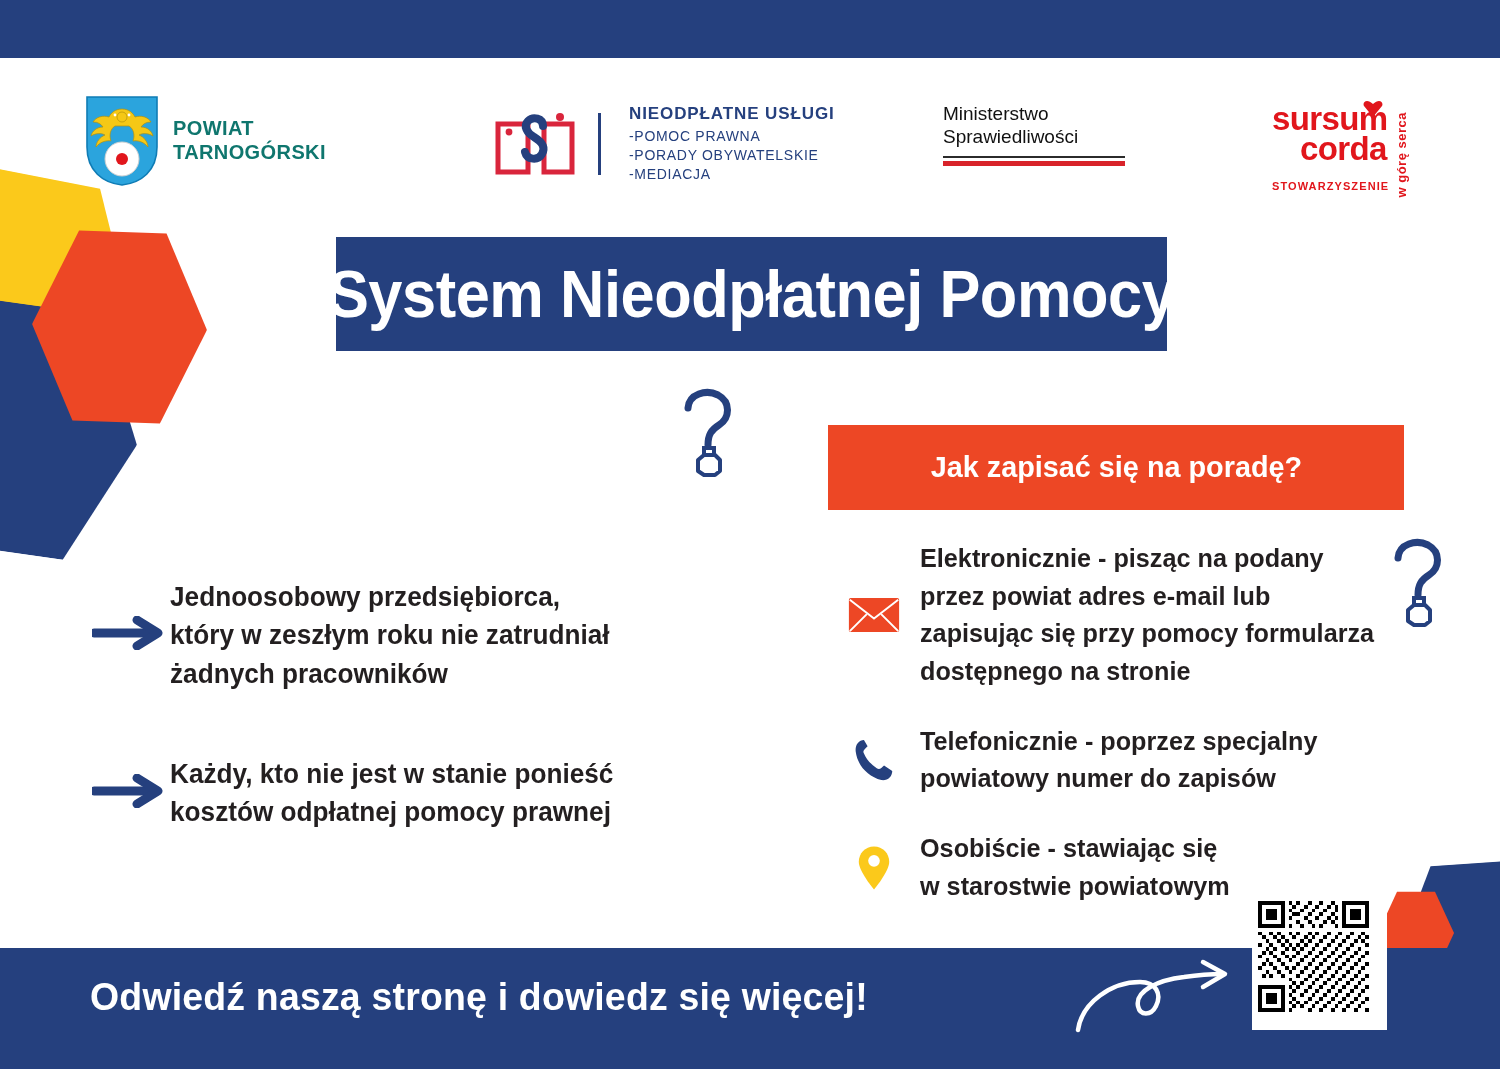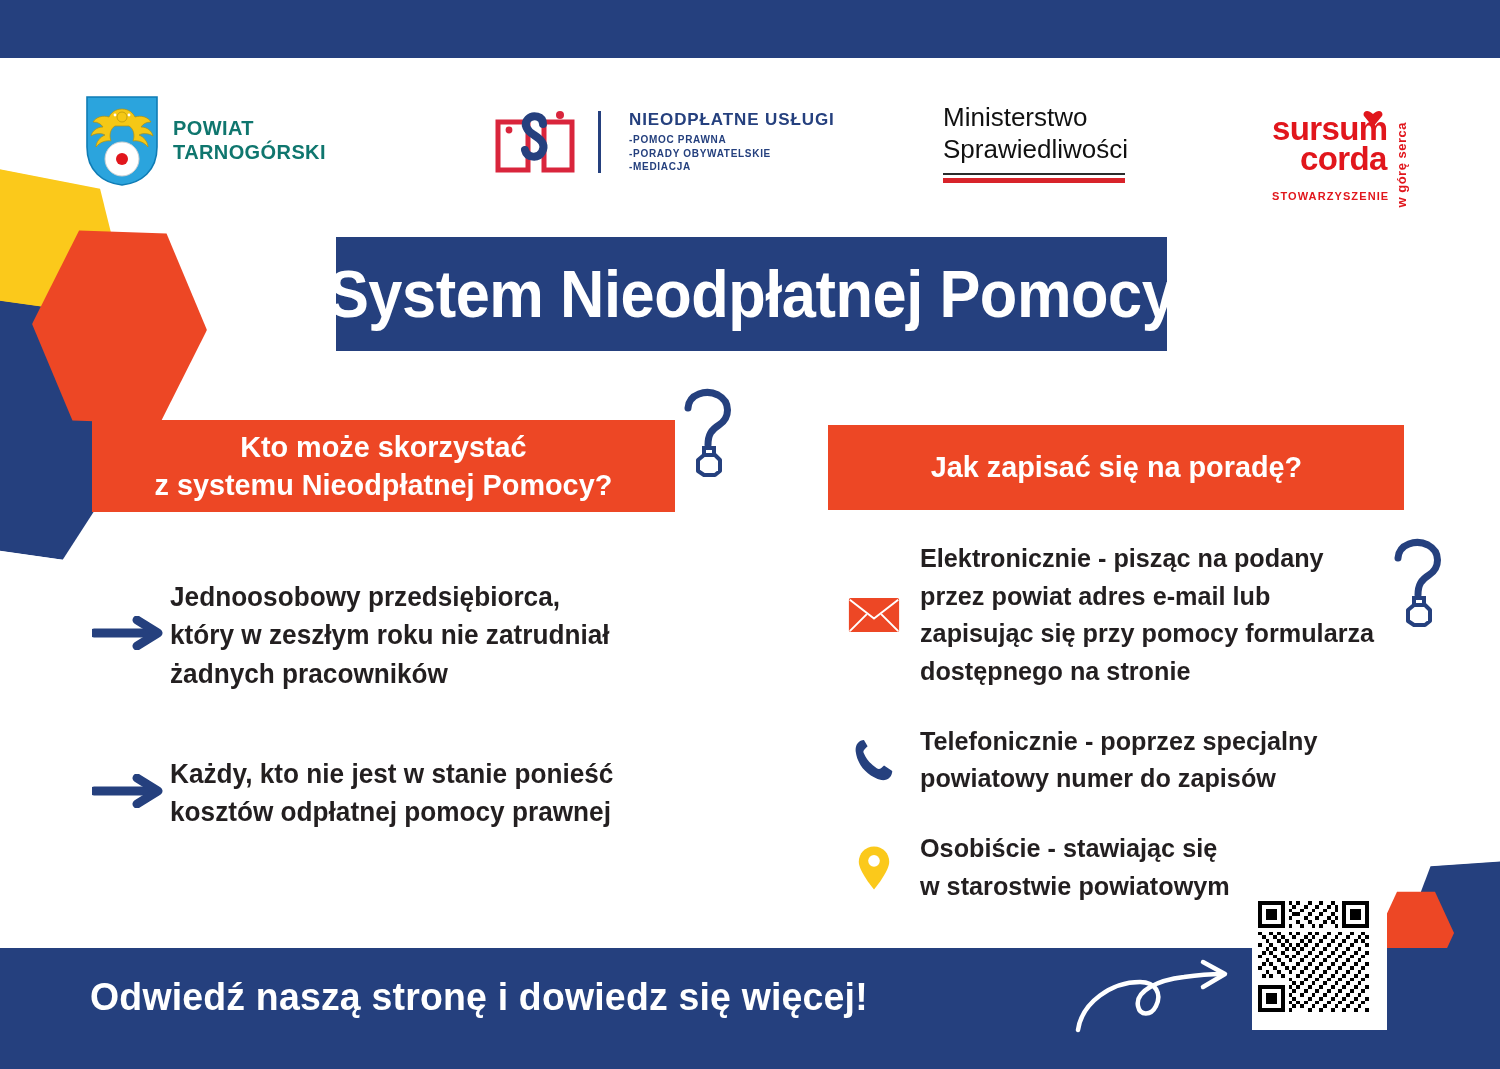--- a/index.html
+++ b/index.html
@@ -110,49 +110,49 @@
     background: #25407e;
     margin: 0 16px 0 6px;
   }
   .np-text { color: #25407e; }
   .np-title {
     font-size: 17px; font-weight: bold;
     letter-spacing: 0.9px;
     margin-bottom: 3px;
   }
   .np-line {
-    font-size: 10px; font-weight: bold;
+    font-size: 14px; font-weight: normal;
     letter-spacing: 0.7px;
     line-height: 1.35;
   }
 
   .logo-ministerstwo {
     position: absolute;
     left: 943px; top: 10px;
   }
   .ms-text {
-    font-size: 26px;
+    font-size: 19px;
     color: #111111;
     line-height: 1.22;
   }
   .ms-text span { display: block; }
   .ms-bar-black {
     width: 182px; height: 2px;
     background: #2b2b2b;
     margin-top: 8px;
   }
   .ms-bar-red {
     width: 182px; height: 5px;
     background: #d8232a;
     margin-top: 3px;
   }
 
   .logo-sursum {
     position: absolute;
-    left: 1272px; top: 22px;
+    left: 1272px; top: 12px;
     display: flex; align-items: flex-start;
   }
   .sc-main { position: relative; }
   .sc-heart {
     position: absolute;
     left: 91px; top: -4px;
     width: 20px; height: 18px;
   }
   .sc-word {
     font-size: 33px;
@@ -378,26 +378,20 @@
         <div class="sc-assoc">STOWARZYSZENIE</div>
       </div>
       <div class="sc-rot">w górę serca</div>
     </div>
   </div>
 
   <div class="title-band">
     <div class="title-text">System Nieodpłatnej Pomocy</div>
   </div>
 
-  <div class="sec-head sec-head-left">
-    <div class="sec-head-text">
-      <span>Kto może skorzystać</span>
-      <span>z systemu Nieodpłatnej Pomocy?</span>
-    </div>
-  </div>
 
   <span class="qmark qmark-left">
     <svg viewBox="0 0 64 92" width="64" height="92">
       <g fill="none" stroke="#25407e" stroke-width="7" stroke-linecap="round" stroke-linejoin="round">
         <path d="M10 22 C11 8 28 3 40 9 C53 16 52 32 41 39 C33 44 30 49 30 59"></path>
       </g>
       <path d="M26 62 h10 v10 h-10 Z" fill="none" stroke="#25407e" stroke-width="4"></path>
       <path d="M20 74 l6 -5 h11 l5 5 v11 l-5 4 h-11 l-6 -4 Z" fill="#ffffff" stroke="#25407e" stroke-width="4" stroke-linejoin="round"></path>
     </svg>
   </span>

